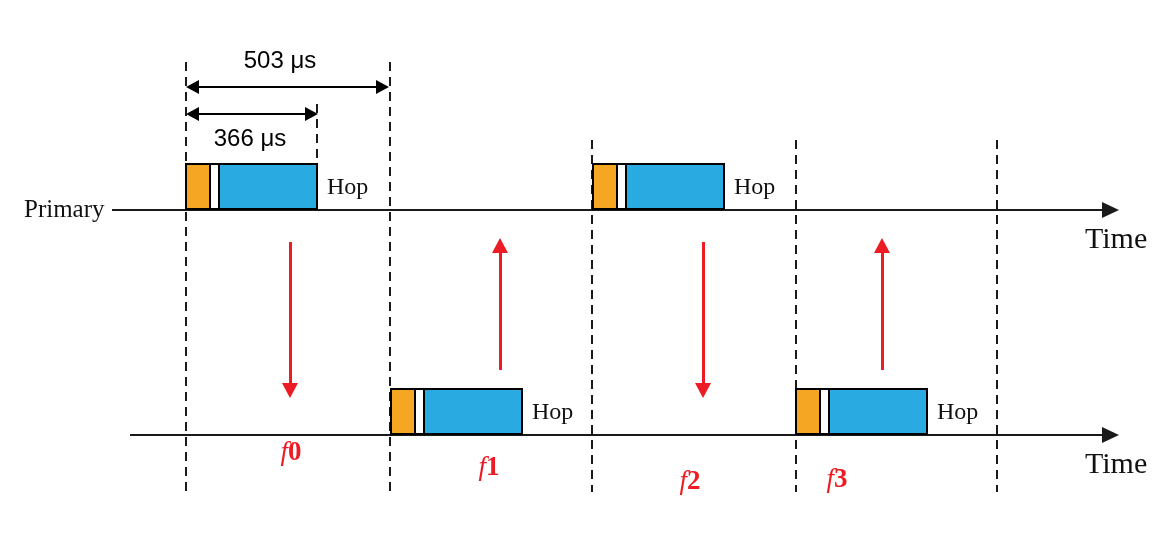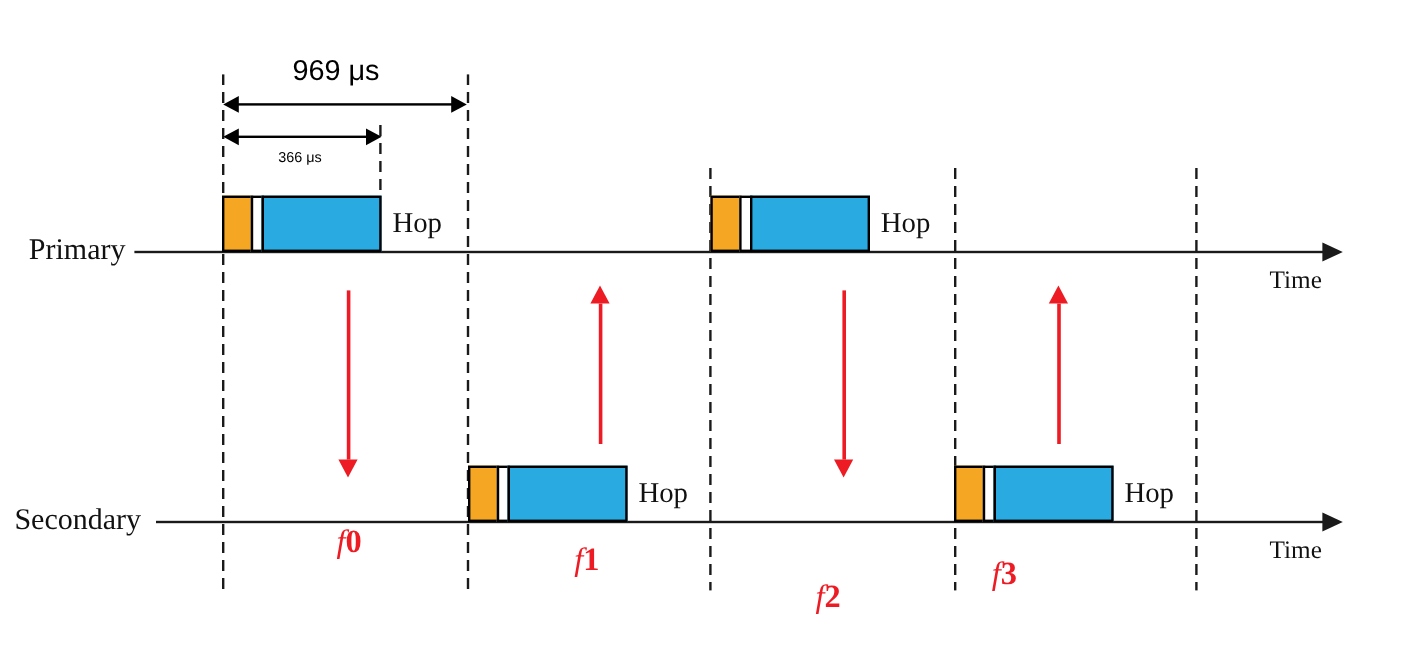--- a/index.html
+++ b/index.html
@@ -13,30 +13,30 @@
     position:absolute; width:2px;
     background:repeating-linear-gradient(to bottom,#1a1a1a 0 9px,transparent 9px 15px);
   }
   
   .axis { position:absolute; height:2px; background:#1a1a1a; }
   .axis-head {
     position:absolute; width:0; height:0;
     border-left:17px solid #1a1a1a; border-top:8px solid transparent; border-bottom:8px solid transparent;
   }
   .tl-label { position:absolute; font-size:25px; text-align:left; }
-  .time-label { position:absolute; font-size:21px; }
+  .time-label { position:absolute; font-size:30px;margin-left:27px; }
   
   .harrow { position:absolute; height:14px; }
   .harrow .hline { position:absolute; left:9px; right:9px; top:6px; height:2px; background:#000; }
   .ah { position:absolute; width:0; height:0; top:0; }
   .ah.l { left:0; border-top:7px solid transparent; border-bottom:7px solid transparent; border-right:13px solid #000; }
   .ah.r { right:0; border-top:7px solid transparent; border-bottom:7px solid transparent; border-left:13px solid #000; }
   .dim-text { position:absolute; font-family:"Liberation Sans", sans-serif; color:#000; text-align:center; }
   .dim-text.big { font-size:24px; }
-  .dim-text.small { font-size:12px; }
+  .dim-text.small { font-size:24px; }
   
   .packet { position:absolute; height:47px; display:flex; align-items:center;font-family:Liberation Serif, serif; }
   .seg { display:block; border:2px solid #000; height:100%; }
   .seg.orange { width:26px; background:#F5A623; }
   .seg.gap { width:11px; background:#ffffff; margin-left:-2px; }
   .seg.blue { width:100px; background:#29ABE2; margin-left:-2px; }
   .hop-label { font-size:24px; line-height:47px; margin-left:9px; white-space:nowrap; }
   
   .varrow { position:absolute; width:16px; display:flex; flex-direction:column; align-items:center; }
   .shaft { width:3px; background:#ED1C24; display:block; }
@@ -51,41 +51,40 @@
 <body>
 
 <div class="canvas">
 
   <div class="vdash" style="left:185px;top:62px;height:430px"></div>
   <div class="vdash" style="left:389px;top:62px;height:430px"></div>
   <div class="vdash" style="left:591px;top:140px;height:352px"></div>
   <div class="vdash" style="left:795px;top:140px;height:352px"></div>
   <div class="vdash" style="left:996px;top:140px;height:352px"></div>
 
-  <div class="dim-text big" style="left:205px;top:46px;width:150px">969 μs</div>
+  <div class="dim-text big" style="left:205px;top:46px;width:150px">503 μs</div>
   <div class="harrow" style="left:186px;top:80px;width:203px">
     <span class="ah l"></span>
     <span class="hline"></span>
     <span class="ah r"></span>
   </div>
 
   <div class="harrow" style="left:186px;top:107px;width:132px">
     <span class="ah l"></span>
     <span class="hline"></span>
     <span class="ah r"></span>
   </div>
   <div class="dim-text small" style="left:190px;top:124px;width:120px">366 μs</div>
   <div class="vdash" style="left:316px;top:104px;height:58px"></div>
 
   <div class="tl-label" style="left:24px;top:195px;width:84px">Primary</div>
   <div class="axis" style="left:112px;top:209px;width:996px"></div>
   <span class="axis-head" style="left:1102px;top:202px"></span>
   <div class="time-label" style="left:1058px;top:221px">Time</div>
 
-  <div class="tl-label" style="left:12px;top:420px;width:118px">Secondary</div>
   <div class="axis" style="left:130px;top:434px;width:978px"></div>
   <span class="axis-head" style="left:1102px;top:427px"></span>
   <div class="time-label" style="left:1058px;top:446px">Time</div>
 
   <div class="packet" style="left:185px;top:163px">
     <span class="seg orange"></span>
     <span class="seg gap"></span>
     <span class="seg blue"></span>
     <span class="hop-label">Hop</span>
   </div>
@@ -125,20 +124,20 @@
     <span class="head-up"></span>
     <span class="shaft" style="height:117px"></span>
   </div>
 
   <div class="freq" style="left:263px;top:436px">
     <span class="fprefix">f</span><span class="fnum">0</span>
   </div>
   <div class="freq" style="left:461px;top:451px">
     <span class="fprefix">f</span><span class="fnum">1</span>
   </div>
-  <div class="freq" style="left:662px;top:482px">
+  <div class="freq" style="left:662px;top:465px">
     <span class="fprefix">f</span><span class="fnum">2</span>
   </div>
   <div class="freq" style="left:809px;top:463px">
     <span class="fprefix">f</span><span class="fnum">3</span>
   </div>
 
 </div>
 
 </body></html>

